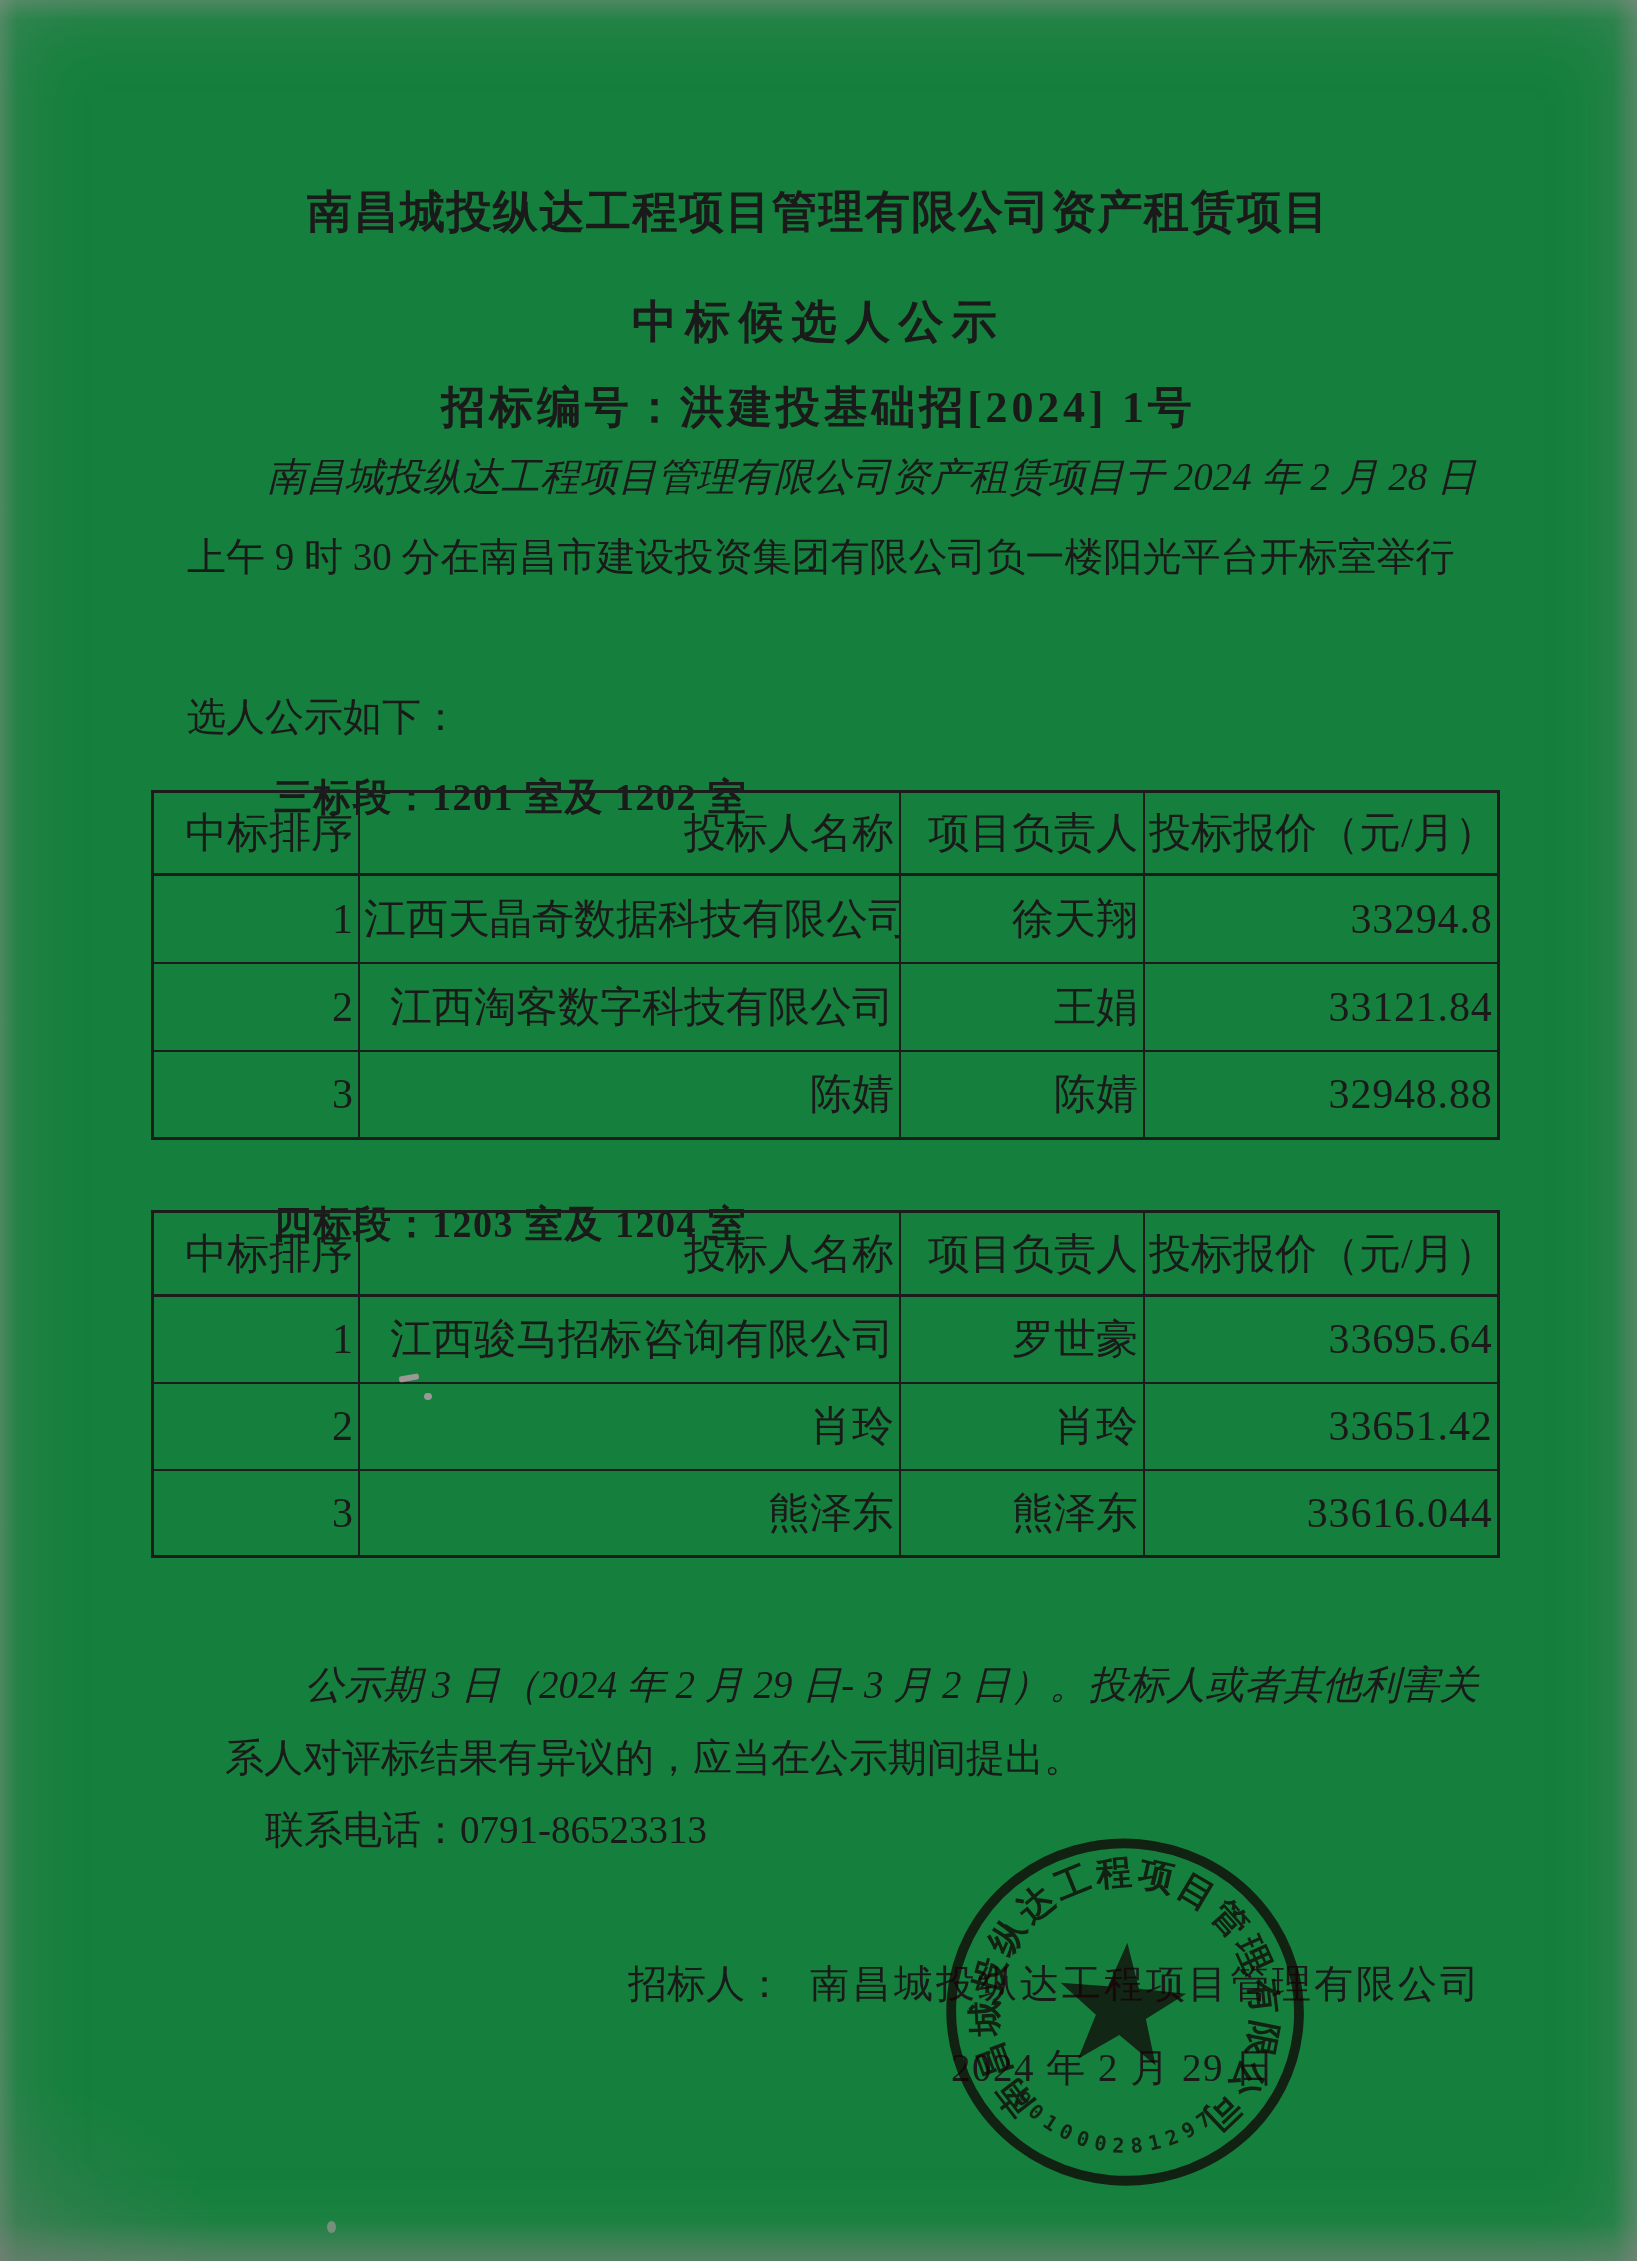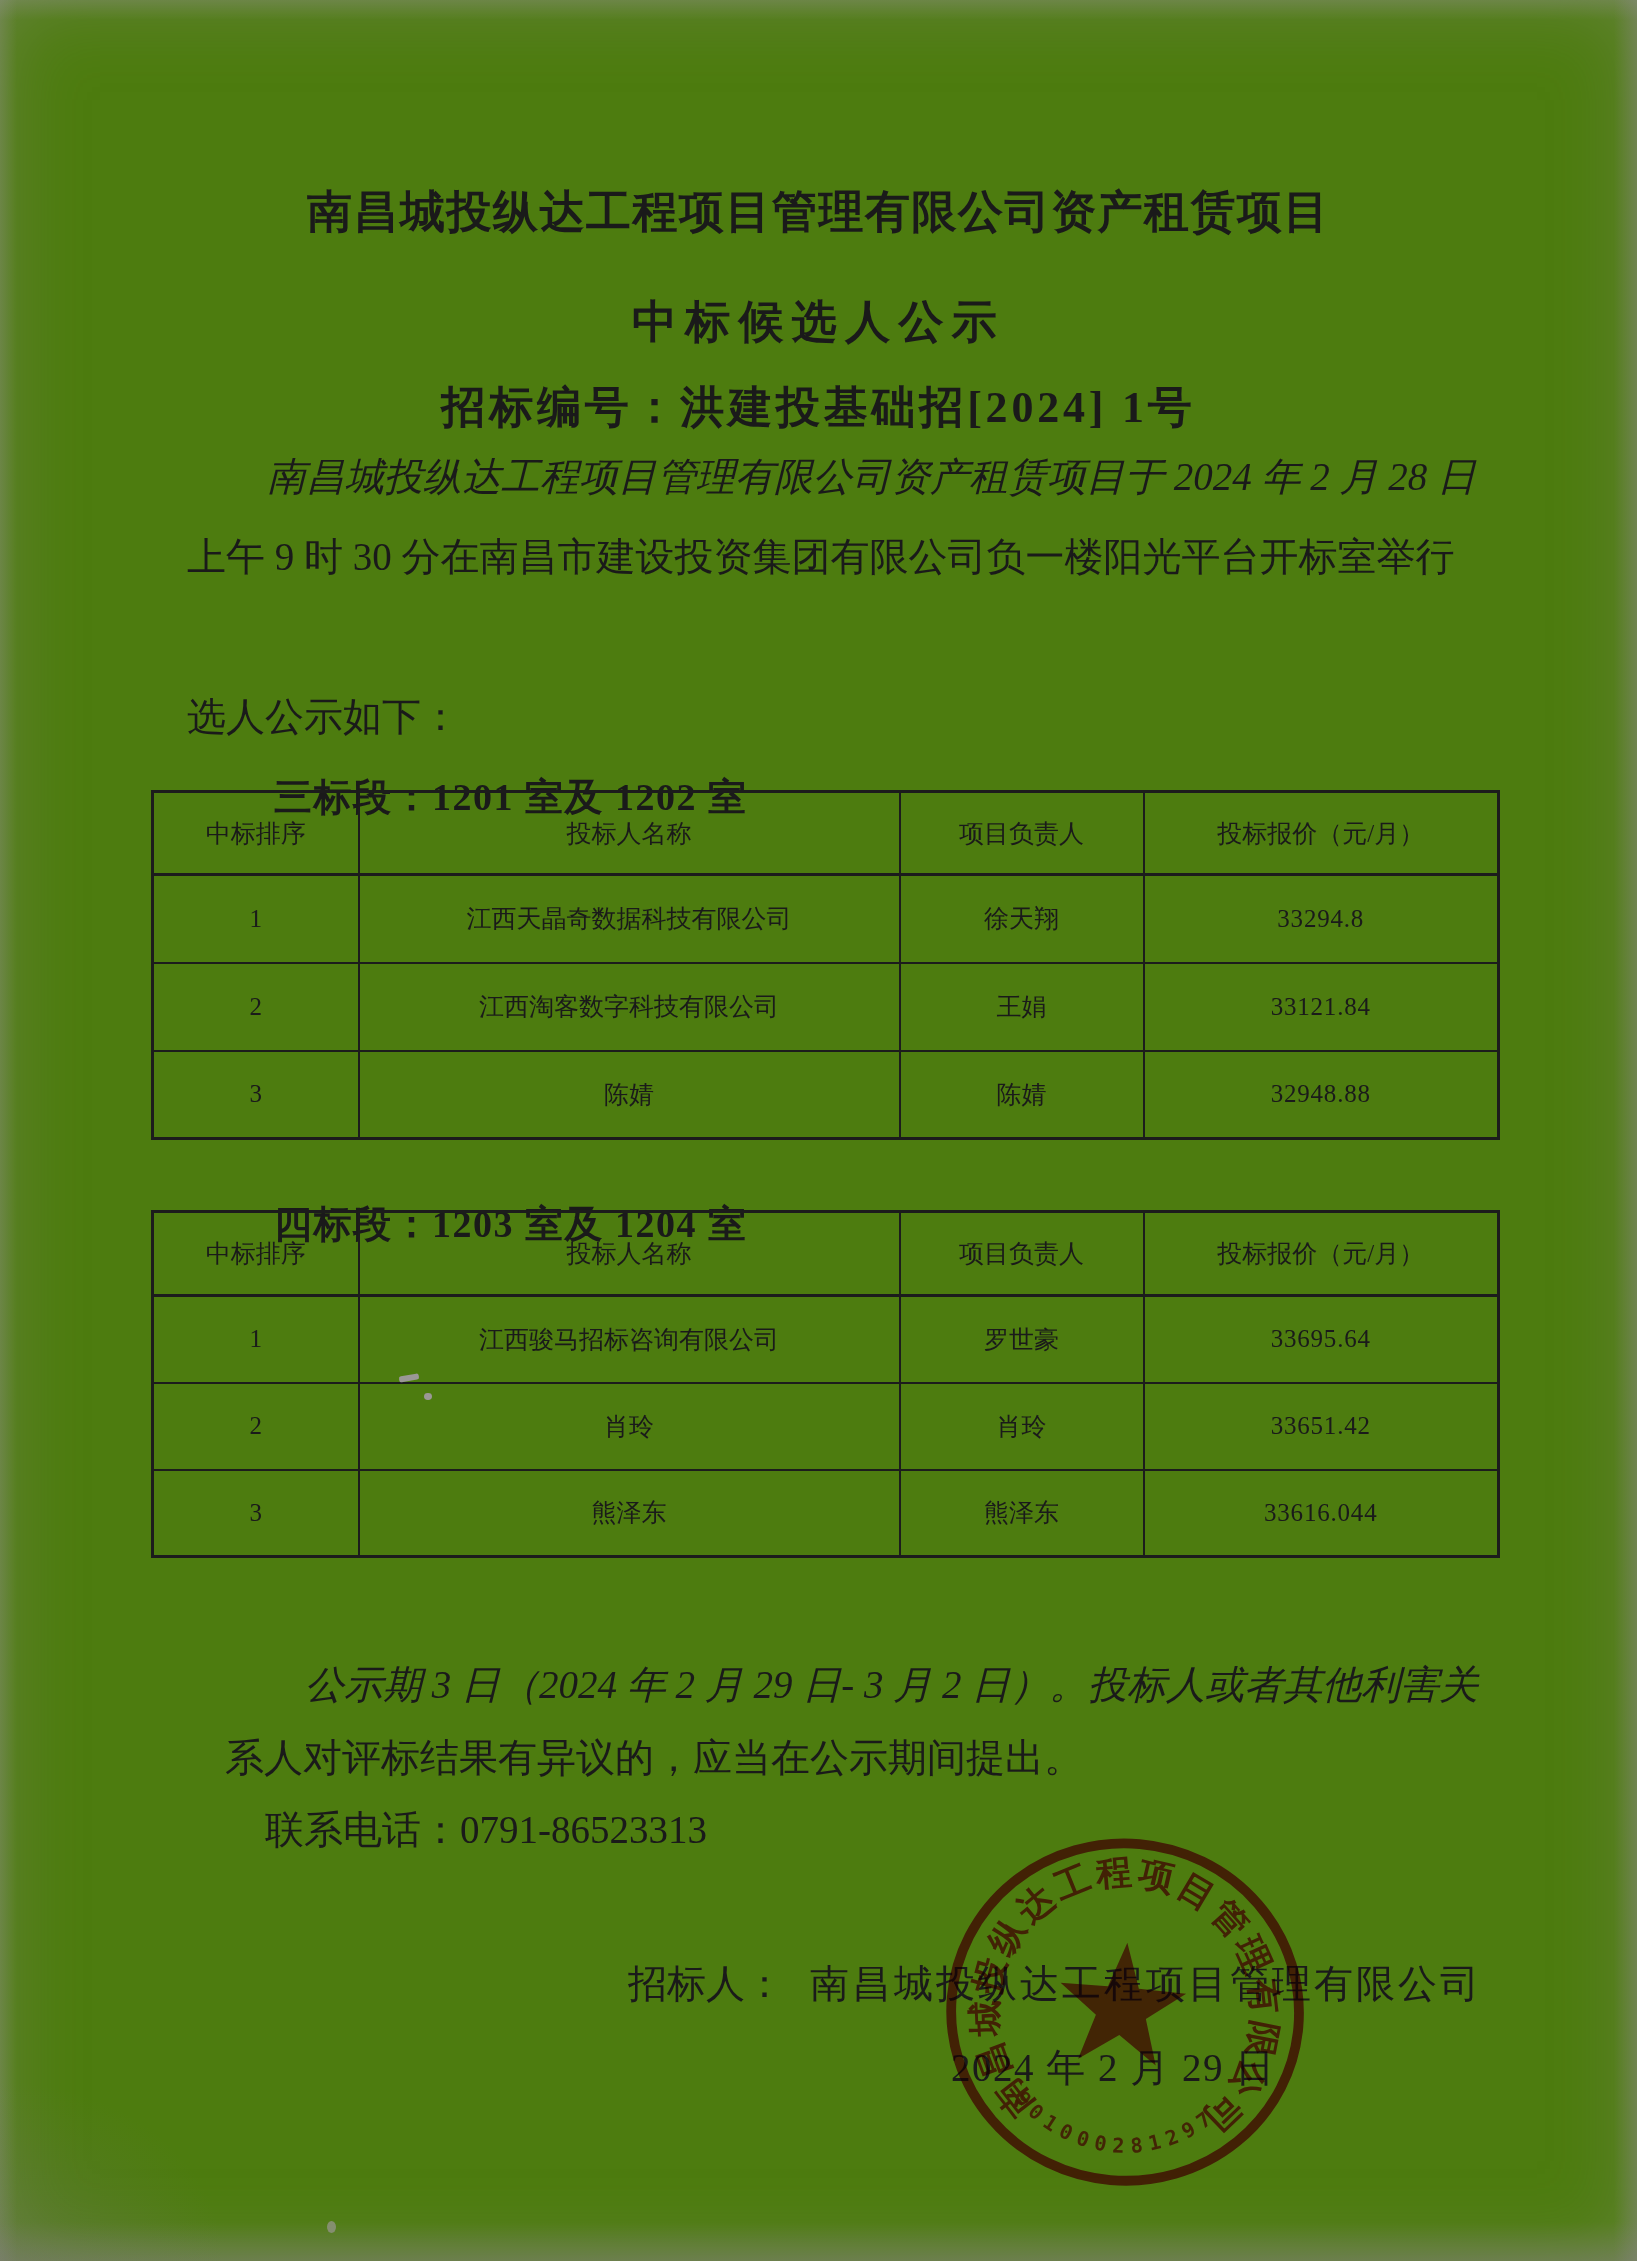--- a/index.html
+++ b/index.html
@@ -1,20 +1,20 @@
 <!DOCTYPE html>
 <html style="font-size:12px"><head>
 <meta charset="utf-8">
 <style>
   html,body{margin:0;padding:0;background:#e9e7e6;}
   .page{
     position:relative;
     width:1637px;height:2261px;
     margin:0 auto;
-    background:#4d7c0f;
+    background:#15803d;
     font-family:"Liberation Serif","DejaVu Serif",serif;
     color:#1a1a1a;
     overflow:hidden;
   }
   .vignette{
     position:absolute;inset:0;pointer-events:none;z-index:40;
     box-shadow:inset 0 0 83px rgba(150,146,144,0.38);
   }
   .edge-right{position:absolute;top:0;right:0;width:22.6px;height:100%;z-index:40;
     background:linear-gradient(270deg,rgba(140,137,135,0.42),rgba(140,137,135,0) 100%);}
@@ -35,22 +35,22 @@
   .body-line{position:absolute;left:187px;font-size:39px;line-height:1.15;white-space:nowrap;}
   .indent{padding-left:80px;font-style:italic;}
   .sec-heading{position:absolute;left:274px;font-size:38px;font-weight:700;white-space:nowrap;letter-spacing:1.5px;margin-top:32px;}
 
   table.bid{position:absolute;left:151px;width:1346px;border-collapse:collapse;table-layout:fixed;
     background:transparent;}
   table.bid,table.bid td,table.bid th{border:2.3px solid #1c1c1c;}
   table.bid{border-width:3px;}
   table.bid th{border-bottom-width:3px;font-weight:400;}
   table.bid td,table.bid th{
-    text-align:center;vertical-align:middle;
-    font-size:25px;padding:0 4.5px;overflow:hidden;white-space:nowrap;
+    text-align:right;vertical-align:middle;
+    font-size:42px;padding:0 4.5px;overflow:hidden;white-space:nowrap;
   }
   .t1 tr.hdr{height:83px;} .t1 tr.row{height:88px;}
   .t2 tr.hdr{height:84px;} .t2 tr.row{height:87px;}
   td.price{font-size:39px;letter-spacing:0.8px;margin-left:40px;}
   th.h-price{font-size:36px;}
 
   .notice-line{position:absolute;left:185px;font-size:39px;white-space:nowrap;margin-left:40px;}
   .phone-line{position:absolute;left:265px;font-size:39px;white-space:nowrap;}
   .bidder-line{position:absolute;left:628px;top:1957px;font-size:39px;white-space:nowrap;z-index:10;}
   .bidder-line .gap{display:inline-block;width:26px;}

